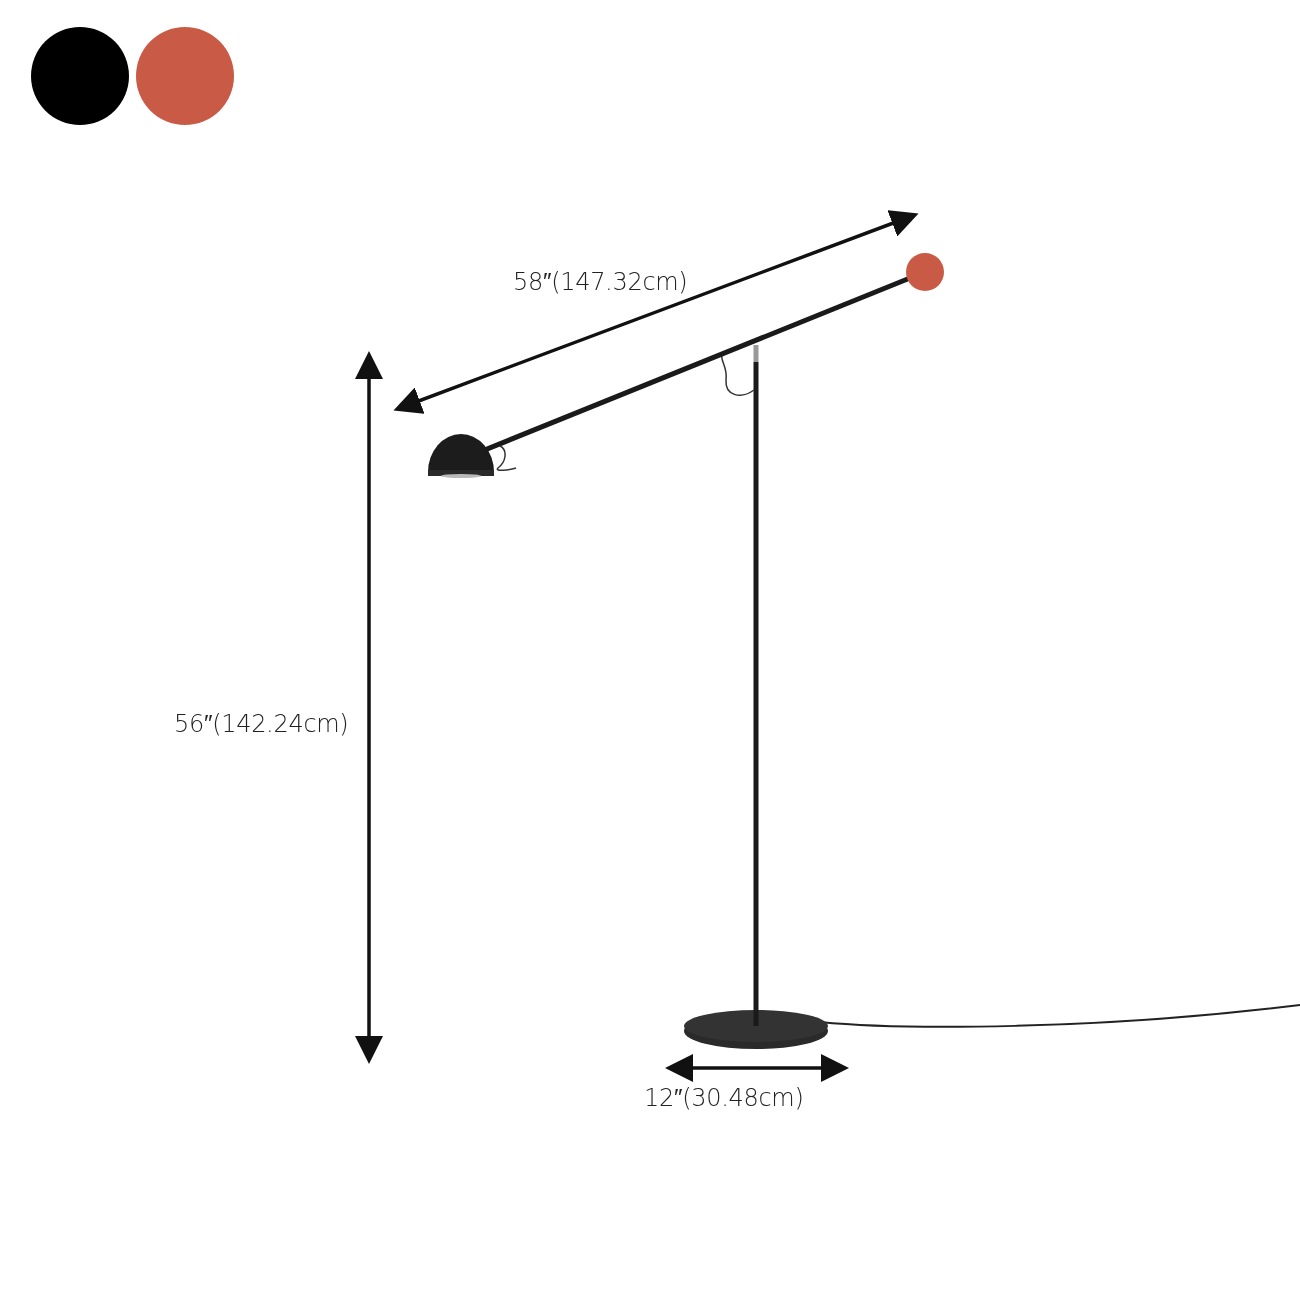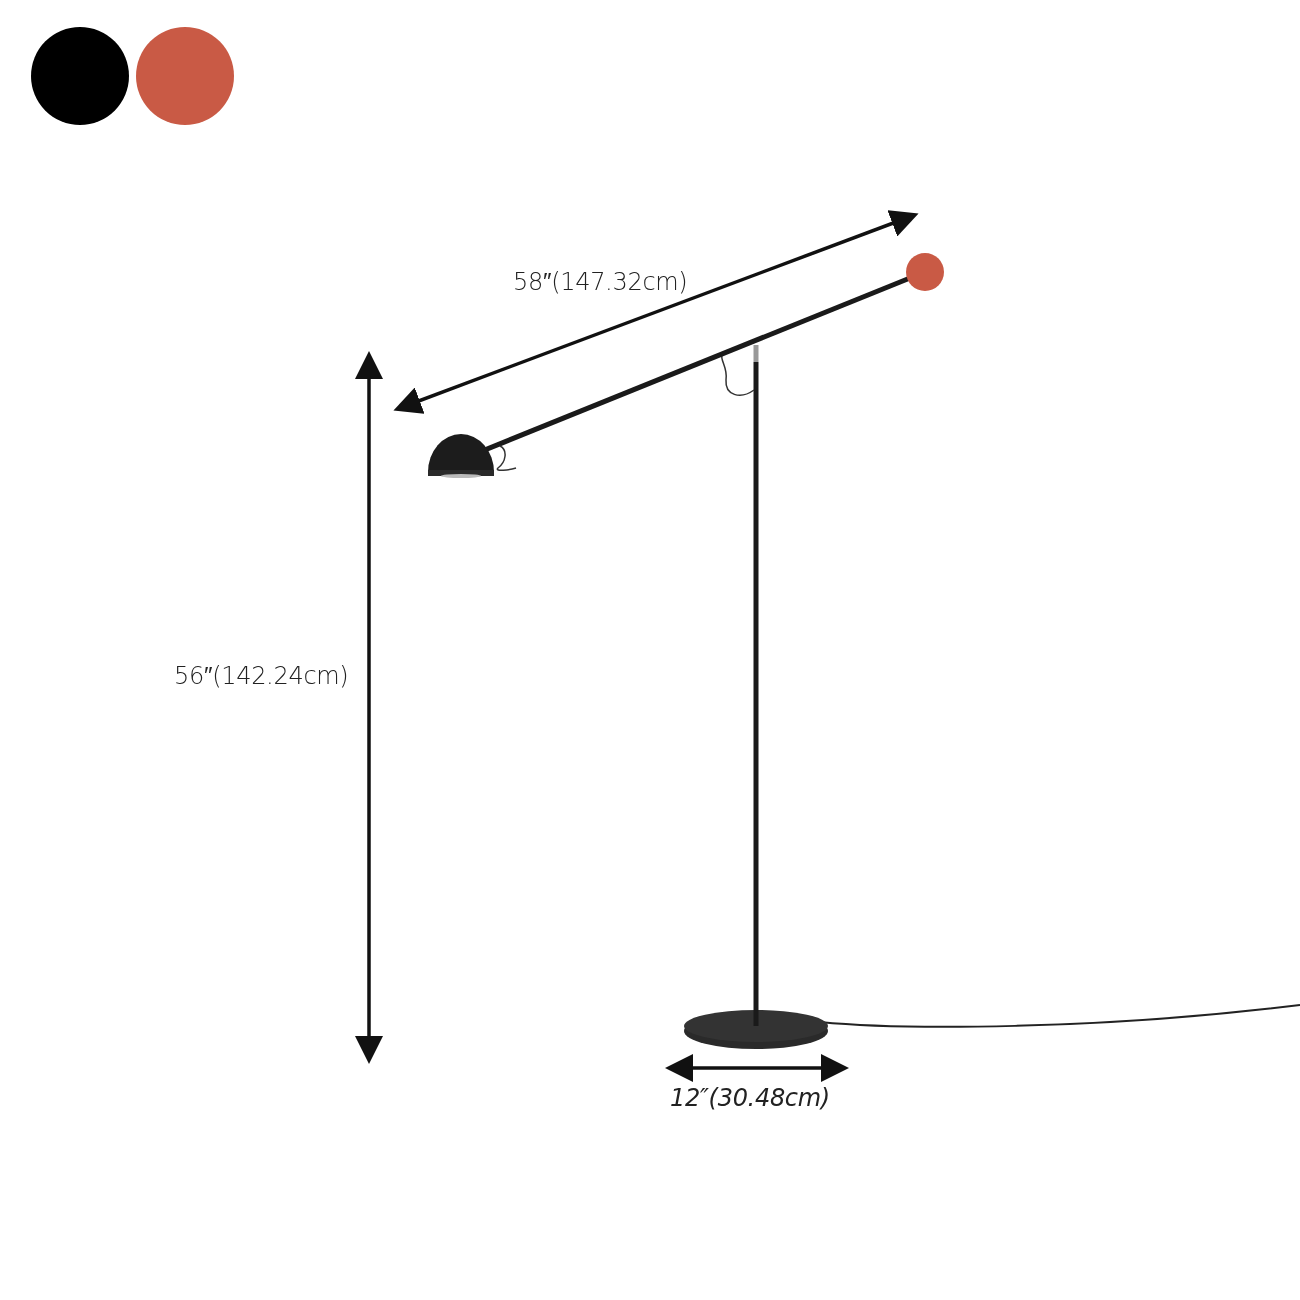--- a/index.html
+++ b/index.html
@@ -42,14 +42,14 @@
   <circle cx="925" cy="272" r="19" fill="#C95A45"></circle>
 
   <path d="M500,446 C508,450 506,462 498,468 C494,472 510,470 516,468" fill="none" stroke="#333" stroke-width="1.5"></path>
 
   <path d="M428,472 A33,38 0 0 1 494,472 Z" fill="#1c1c1c"></path>
   <rect x="428" y="470" width="66" height="6" fill="#2a2a2a"></rect>
   <ellipse cx="461" cy="476" rx="20" ry="2" fill="#bbb"></ellipse>
 </svg>
 
 <div class="dim-label" style="left:474px;top:268px;margin-left:39px;">58″(147.32cm)</div>
-<div class="dim-label" style="left:174px;top:662px;">56″(142.24cm)</div>
-<div class="dim-label" style="left:670px;top:1084px;font-style:italic;">12″(30.48cm)</div>
+<div class="dim-label" style="left:174px;top:710px;">56″(142.24cm)</div>
+<div class="dim-label" style="left:644px;top:1084px;">12″(30.48cm)</div>
 
 </body></html>

